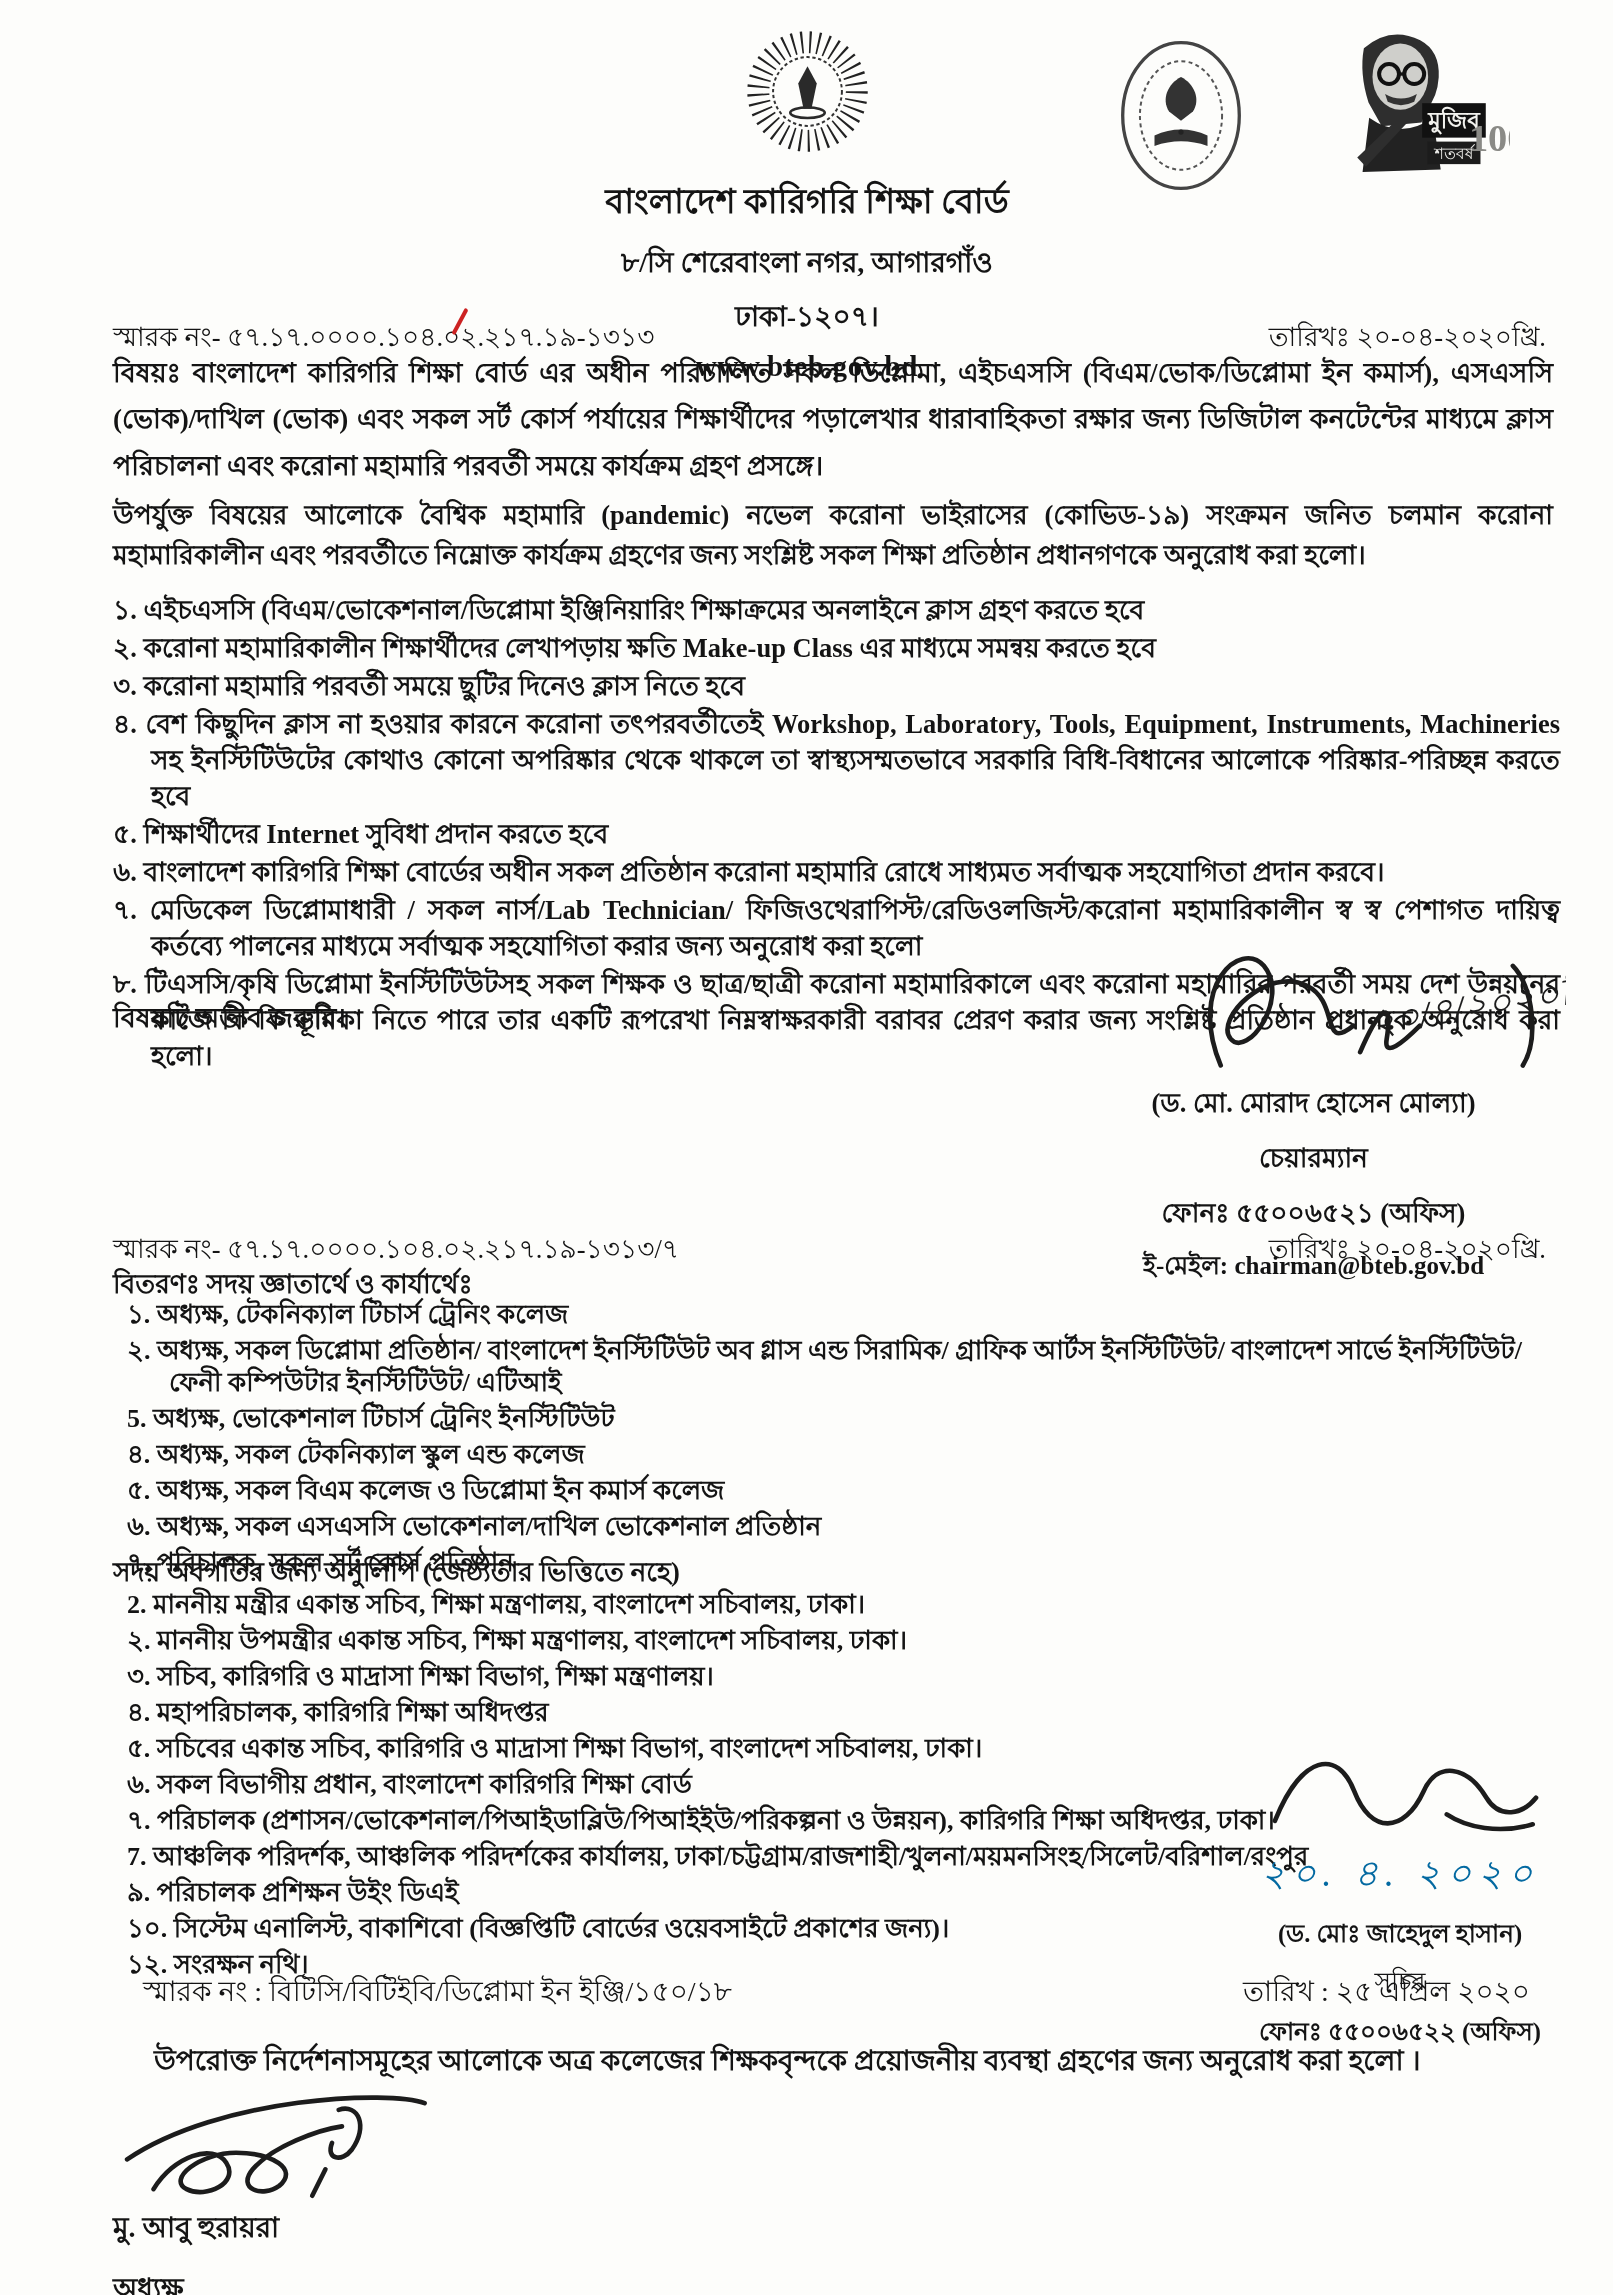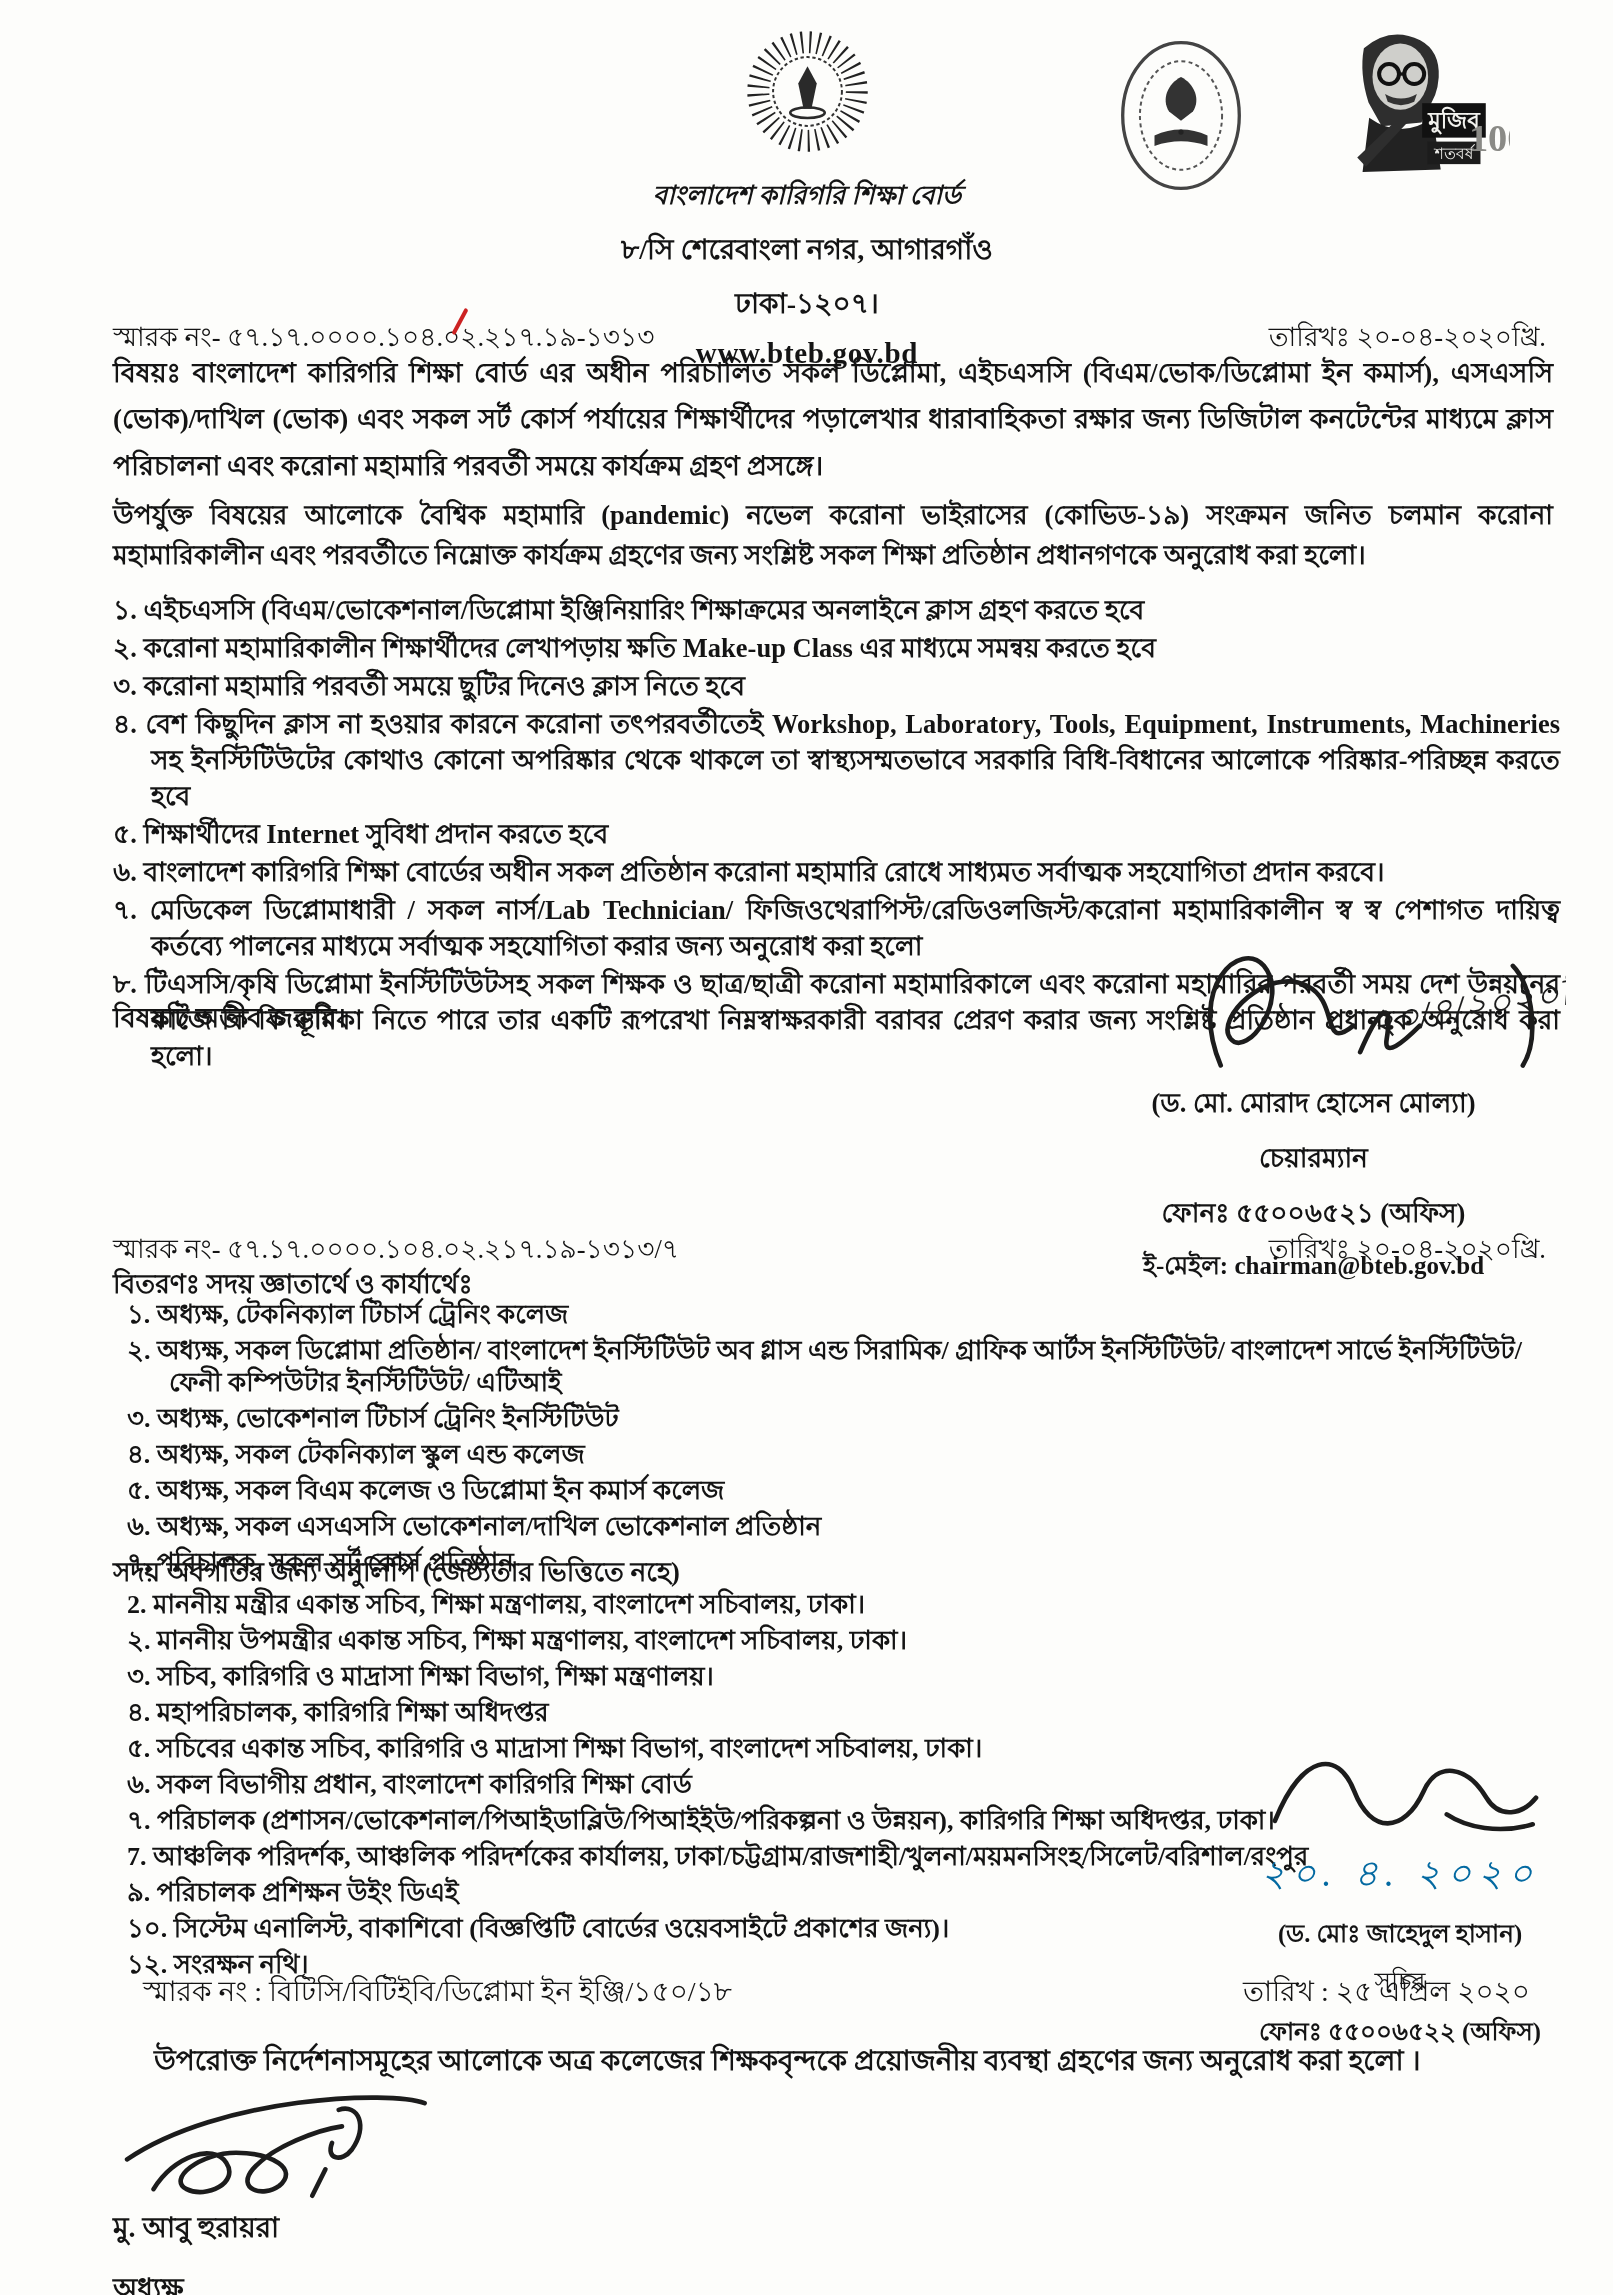--- a/index.html
+++ b/index.html
@@ -11,21 +11,21 @@
     -webkit-font-smoothing:antialiased;
   }
   .page{
     position:relative;width:1614px;height:2295px;
     background:#fdfdfb;overflow:hidden;
   }
   .abs{position:absolute;}
   
   .header{top:12px;left:0;width:100%;text-align:center;}
   .seal-star{display:block;margin:0 auto;}
-  .org-name{font-size:26px;font-weight:700;margin-top:4px;font-style:italic;}
+  .org-name{font-size:34px;font-weight:700;margin-top:4px;}
   .addr{font-size:28px;font-weight:600;margin-top:9.3px;}
   .addr2{font-size:28px;font-weight:600;margin-top:6.6px;}
   .website{font-size:29px;font-weight:600;margin-top:8px;letter-spacing:0.7px;}
   .seal-round{top:36px;left:1118px;}
   .mujib{top:25px;left:1337px;}
   
   .memo-row{display:flex;justify-content:space-between;font-size:26.5px;font-weight:400;align-items:center;}
   .memo1{top:317px;left:113px;width:1433px;}
   .memo2{top:1229px;left:113px;width:1433px;}
   .memo3{top:1970px;left:143px;width:1387px;font-size:28px;}
@@ -146,21 +146,21 @@
 
   <div class="abs memo-row memo2">
     <span>স্মারক নং- ৫৭.১৭.০০০০.১০৪.০২.২১৭.১৯-১৩১৩/৭</span>
     <span>তারিখঃ ২০-০৪-২০২০খ্রি.</span>
   </div>
 
   <div class="abs dist-header">বিতরণঃ সদয় জ্ঞাতার্থে ও কার্যার্থেঃ</div>
   <div class="abs list dist-list">
     <div class="item">১. অধ্যক্ষ, টেকনিক্যাল টিচার্স ট্রেনিং কলেজ</div>
     <div class="item">২. অধ্যক্ষ, সকল ডিপ্লোমা প্রতিষ্ঠান/ বাংলাদেশ ইনস্টিটিউট অব গ্লাস এন্ড সিরামিক/ গ্রাফিক আর্টস ইনস্টিটিউট/ বাংলাদেশ সার্ভে ইনস্টিটিউট/ ফেনী কম্পিউটার ইনস্টিটিউট/ এটিআই</div>
-    <div class="item">৩. অধ্যক্ষ, ভোকেশনাল টিচার্স ট্রেনিং ইনস্টিটিউট</div>
+    <div class="item">5. অধ্যক্ষ, ভোকেশনাল টিচার্স ট্রেনিং ইনস্টিটিউট</div>
     <div class="item">৪. অধ্যক্ষ, সকল টেকনিক্যাল স্কুল এন্ড কলেজ</div>
     <div class="item">৫. অধ্যক্ষ, সকল বিএম কলেজ ও ডিপ্লোমা ইন কমার্স কলেজ</div>
     <div class="item">৬. অধ্যক্ষ, সকল এসএসসি ভোকেশনাল/দাখিল ভোকেশনাল প্রতিষ্ঠান</div>
     <div class="item">৭. পরিচালক, সকল সর্ট কোর্স প্রতিষ্ঠান</div>
   </div>
 
   <div class="abs copy-header">সদয় অবগতির জন্য অনুলিপি (জেষ্ঠ্যতার ভিত্তিতে নহে)</div>
   <div class="abs list copy-list">
     <div class="item">2. মাননীয় মন্ত্রীর একান্ত সচিব, শিক্ষা মন্ত্রণালয়, বাংলাদেশ সচিবালয়, ঢাকা।</div>
     <div class="item">২. মাননীয় উপমন্ত্রীর একান্ত সচিব, শিক্ষা মন্ত্রণালয়, বাংলাদেশ সচিবালয়, ঢাকা।</div>

